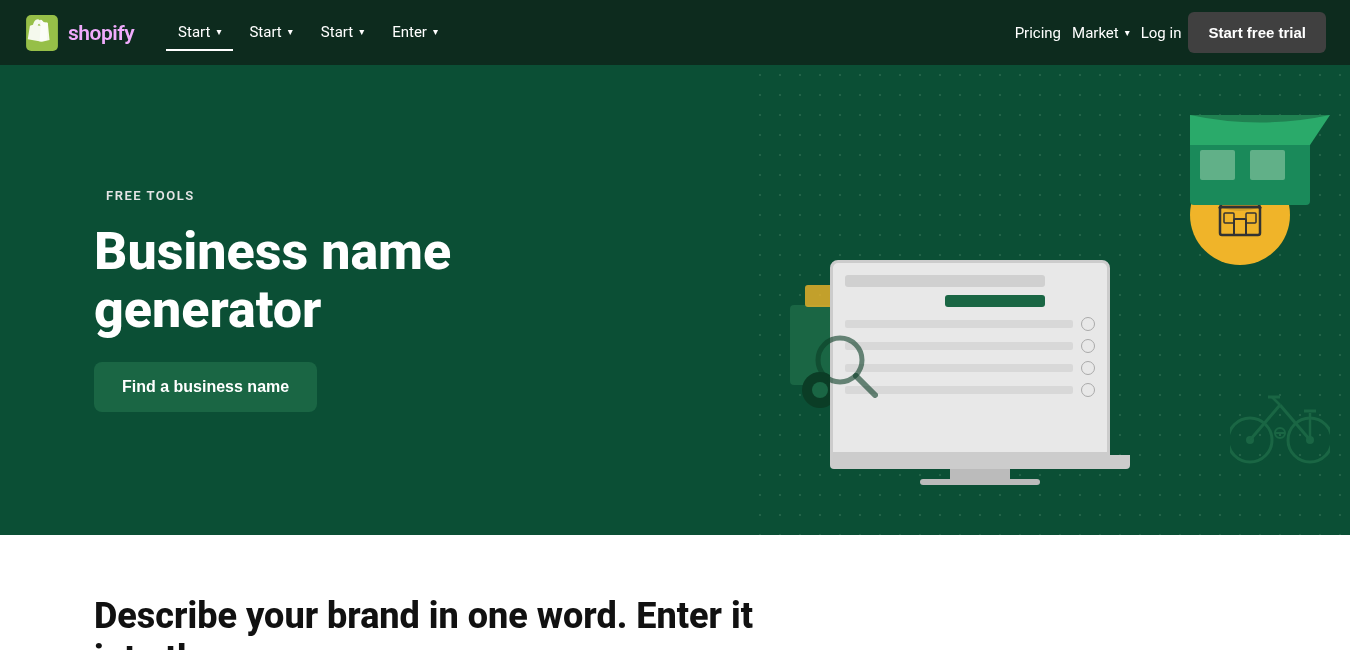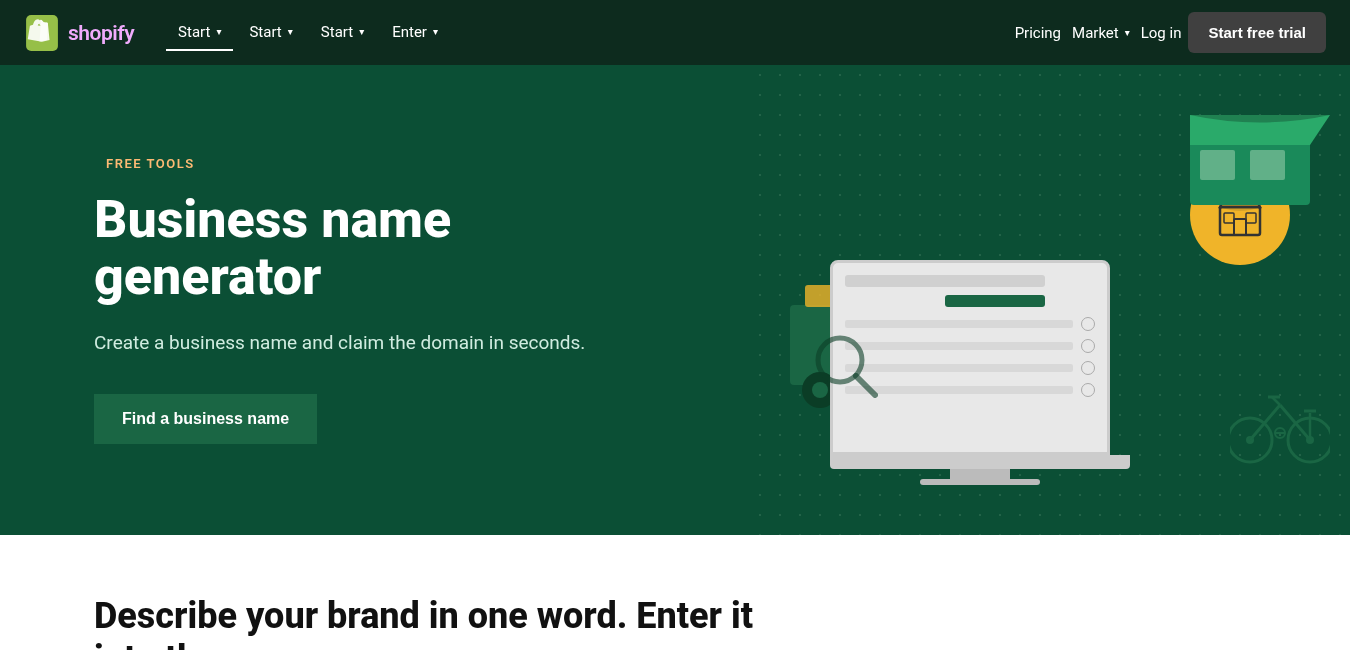--- a/index.html
+++ b/index.html
@@ -95,21 +95,21 @@
       align-items: center;
       padding: 60px 80px 60px 94px;
       position: relative;
       overflow: hidden;
     }
     .hero-content {
       max-width: 560px;
       z-index: 2;
     }
     .hero-label {
-      color: #fdba74;
+      color: #e5e5e5;
       font-size: 13px;
       font-weight: 600;
       letter-spacing: 1.5px;
       text-transform: uppercase;
       margin-bottom: 20px;
       padding-left: 12px;
     }
     .hero-title {
       color: #ffffff;
       font-size: 52px;
@@ -123,21 +123,21 @@
       line-height: 1.5;
       margin-bottom: 36px;
     }
     .btn-find {
       background-color: #1a6644;
       color: #fff;
       font-size: 16px;
       font-weight: 600;
       padding: 16px 28px;
       border: none;
-      border-radius: 0;
+      border-radius: 8px;
       cursor: pointer;
       display: inline-block;
     }
 
     
     .hero-illustration {
       position: absolute;
       right: 40px;
       top: 40px;
       width: 530px;
@@ -300,21 +300,20 @@
     <button class="btn-trial">Start free trial</button>
   </div>
 </nav>
 
 <section class="hero">
   <div class="hero-dots"></div>
 
   <div class="hero-content">
     <p class="hero-label">FREE TOOLS</p>
     <h1 class="hero-title">Business name generator</h1>
-    <p class="hero-subtitle">Create a business name and claim the domain in seconds.</p>
     <button class="btn-find">Find a business name</button>
   </div>
 
   <div class="hero-illustration">
 
     <svg style="position:absolute; left:0; bottom:80px;" width="200" height="150" viewBox="0 0 200 150">
 
       <rect x="10" y="40" width="130" height="80" rx="4" fill="#1a6644"></rect>
 
       <rect x="110" y="55" width="55" height="65" rx="4" fill="#155838"></rect>

